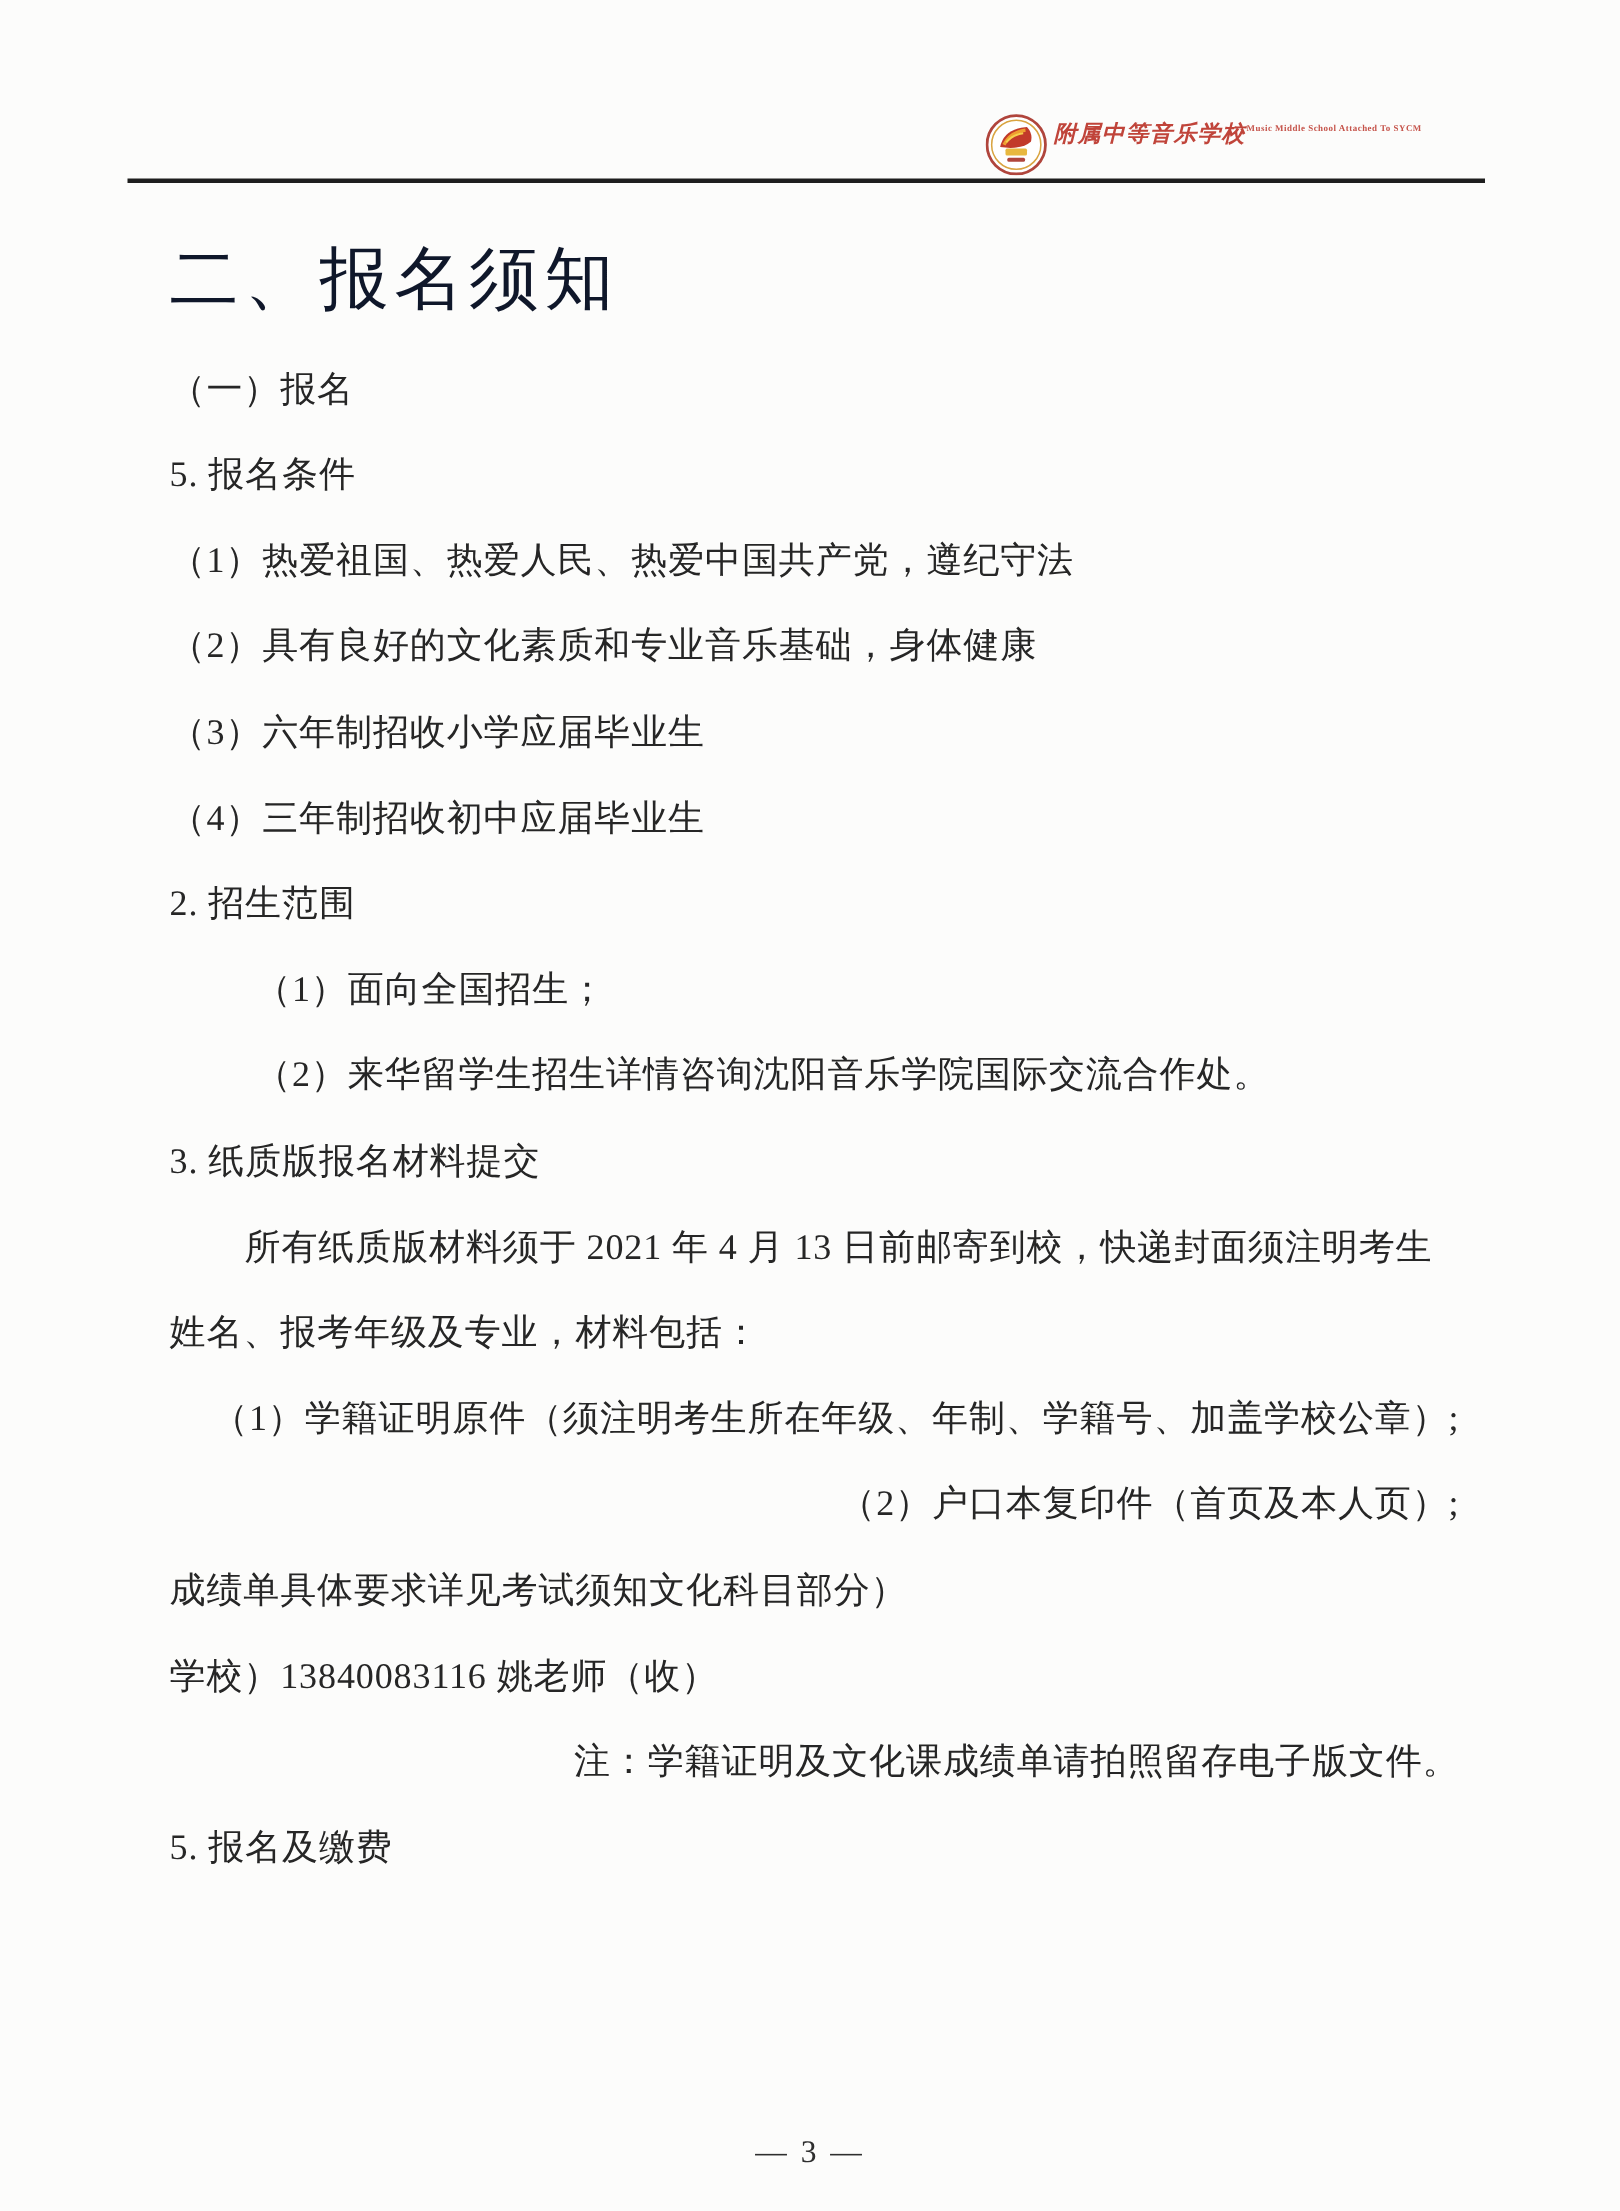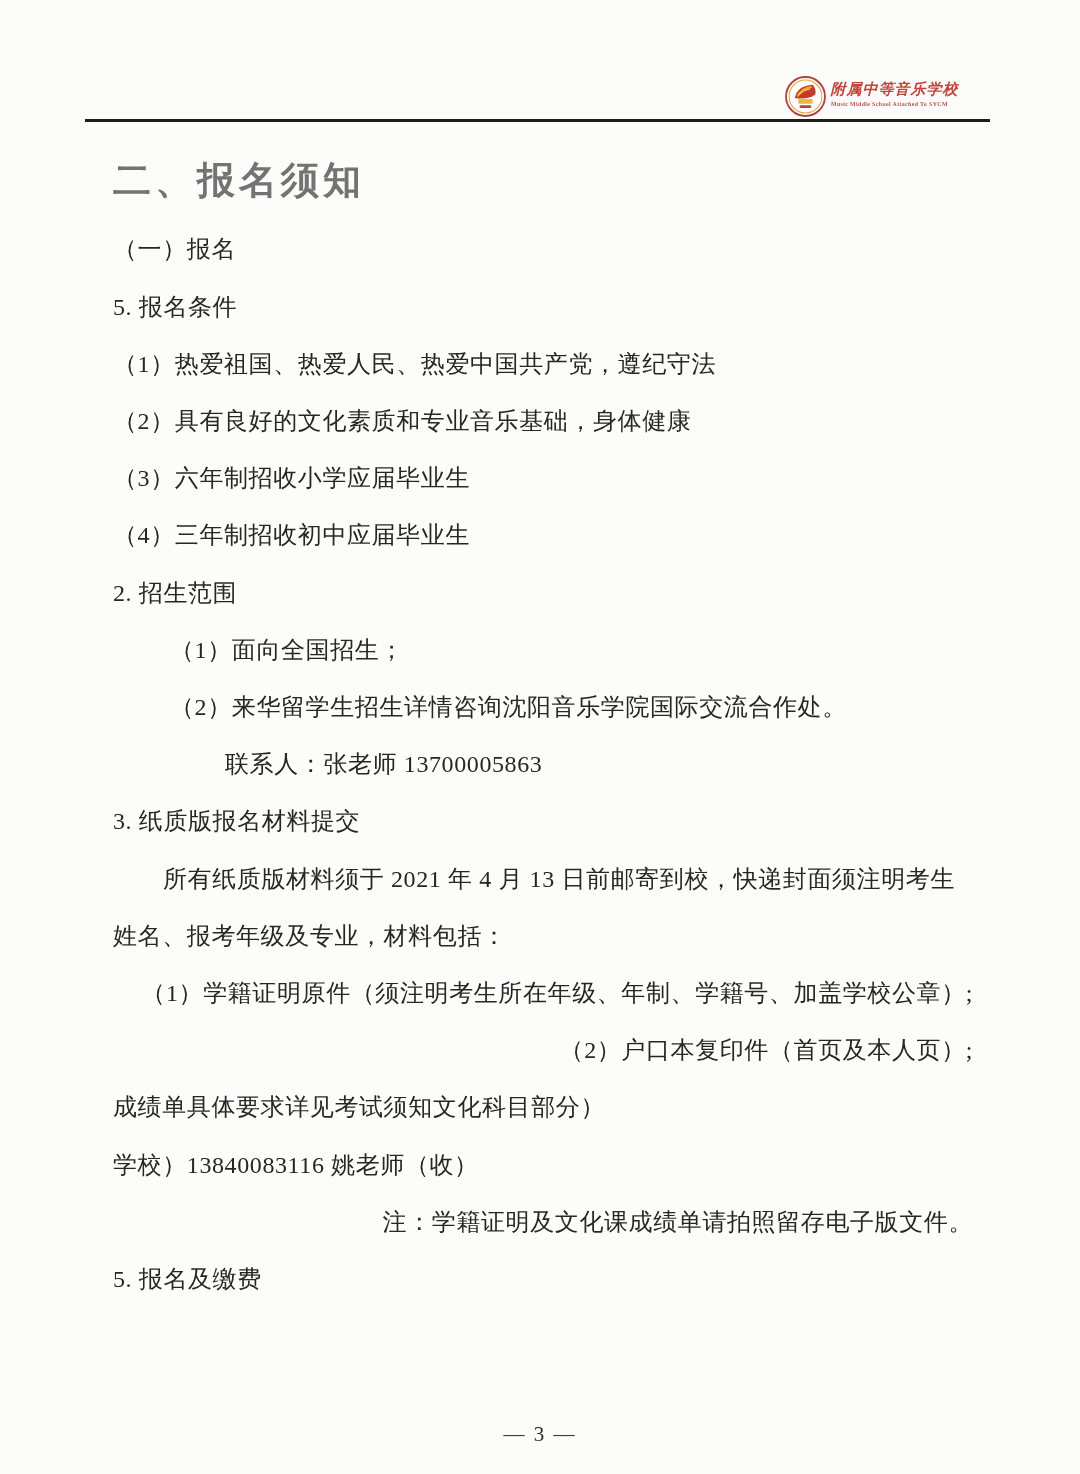--- a/index.html
+++ b/index.html
@@ -17,21 +17,21 @@
   }
 
   
   .logo {
     position: absolute;
     top: 76px; right: 112px;
     display: flex; align-items: flex-start;
     gap: 5px;
   }
   .logo-seal { width: 41px; height: 41px; flex: 0 0 auto; }
-  .logo-textcol { display: flex; flex-direction: column; padding-top: 4px; }
+  .logo-textcol { display: flex; flex-direction: row; padding-top: 4px; }
   .logo-cn {
     font-size: 15px; font-weight: 700; letter-spacing: 1px;
     color: #c0443a;
     font-style: italic;
     white-space: nowrap;
   }
   .logo-en {
     font-size: 7px; font-weight: 700; letter-spacing: 0.4px;
     color: #c5534a;
     white-space: nowrap;
@@ -46,23 +46,23 @@
     background: #1e1e1e;
   }
 
   
   .content {
     position: absolute;
     left: 113px; top: 156px;
     width: 860px;
   }
   .doc-title {
-    font-size: 38px;
-    font-weight: 700;
-    color: #737373;
+    font-size: 46px;
+    font-weight: 400;
+    color: #0f172a;
     letter-spacing: 4px;
     margin: 0 0 16px 0;
     line-height: 1.3;
   }
   p.line {
     margin: 0;
     font-size: 24px;
     line-height: 57.2px;
     letter-spacing: 0.6px;
     white-space: nowrap;
@@ -112,21 +112,20 @@
 
     <p class="line ind-0">（一）报名</p>
     <p class="line ind-0">5. 报名条件</p>
     <p class="line ind-0">（1）热爱祖国、热爱人民、热爱中国共产党，遵纪守法</p>
     <p class="line ind-0">（2）具有良好的文化素质和专业音乐基础，身体健康</p>
     <p class="line ind-0">（3）六年制招收小学应届毕业生</p>
     <p class="line ind-0">（4）三年制招收初中应届毕业生</p>
     <p class="line ind-0">2. 招生范围</p>
     <p class="line ind-3">（1）面向全国招生；</p>
     <p class="line ind-3">（2）来华留学生招生详情咨询沈阳音乐学院国际交流合作处。</p>
-    <p class="line ind-4">联系人：张老师  13700005863</p>
     <p class="line ind-0">3. 纸质版报名材料提交</p>
     <p class="line ind-2">所有纸质版材料须于 2021 年 4 月 13 日前邮寄到校，快递封面须注明考生</p>
     <p class="line ind-0">姓名、报考年级及专业，材料包括：</p>
     <p class="line ind-1">（1）学籍证明原件（须注明考生所在年级、年制、学籍号、加盖学校公章）;</p>
     <p class="line ind-1">（2）户口本复印件（首页及本人页）;</p>
     <p class="line ind-0">成绩单具体要求详见考试须知文化科目部分）</p>
     <p class="line ind-0">学校）13840083116 姚老师（收）</p>
     <p class="line ind-1">注：学籍证明及文化课成绩单请拍照留存电子版文件。</p>
     <p class="line ind-0">5. 报名及缴费</p>
   </div>

